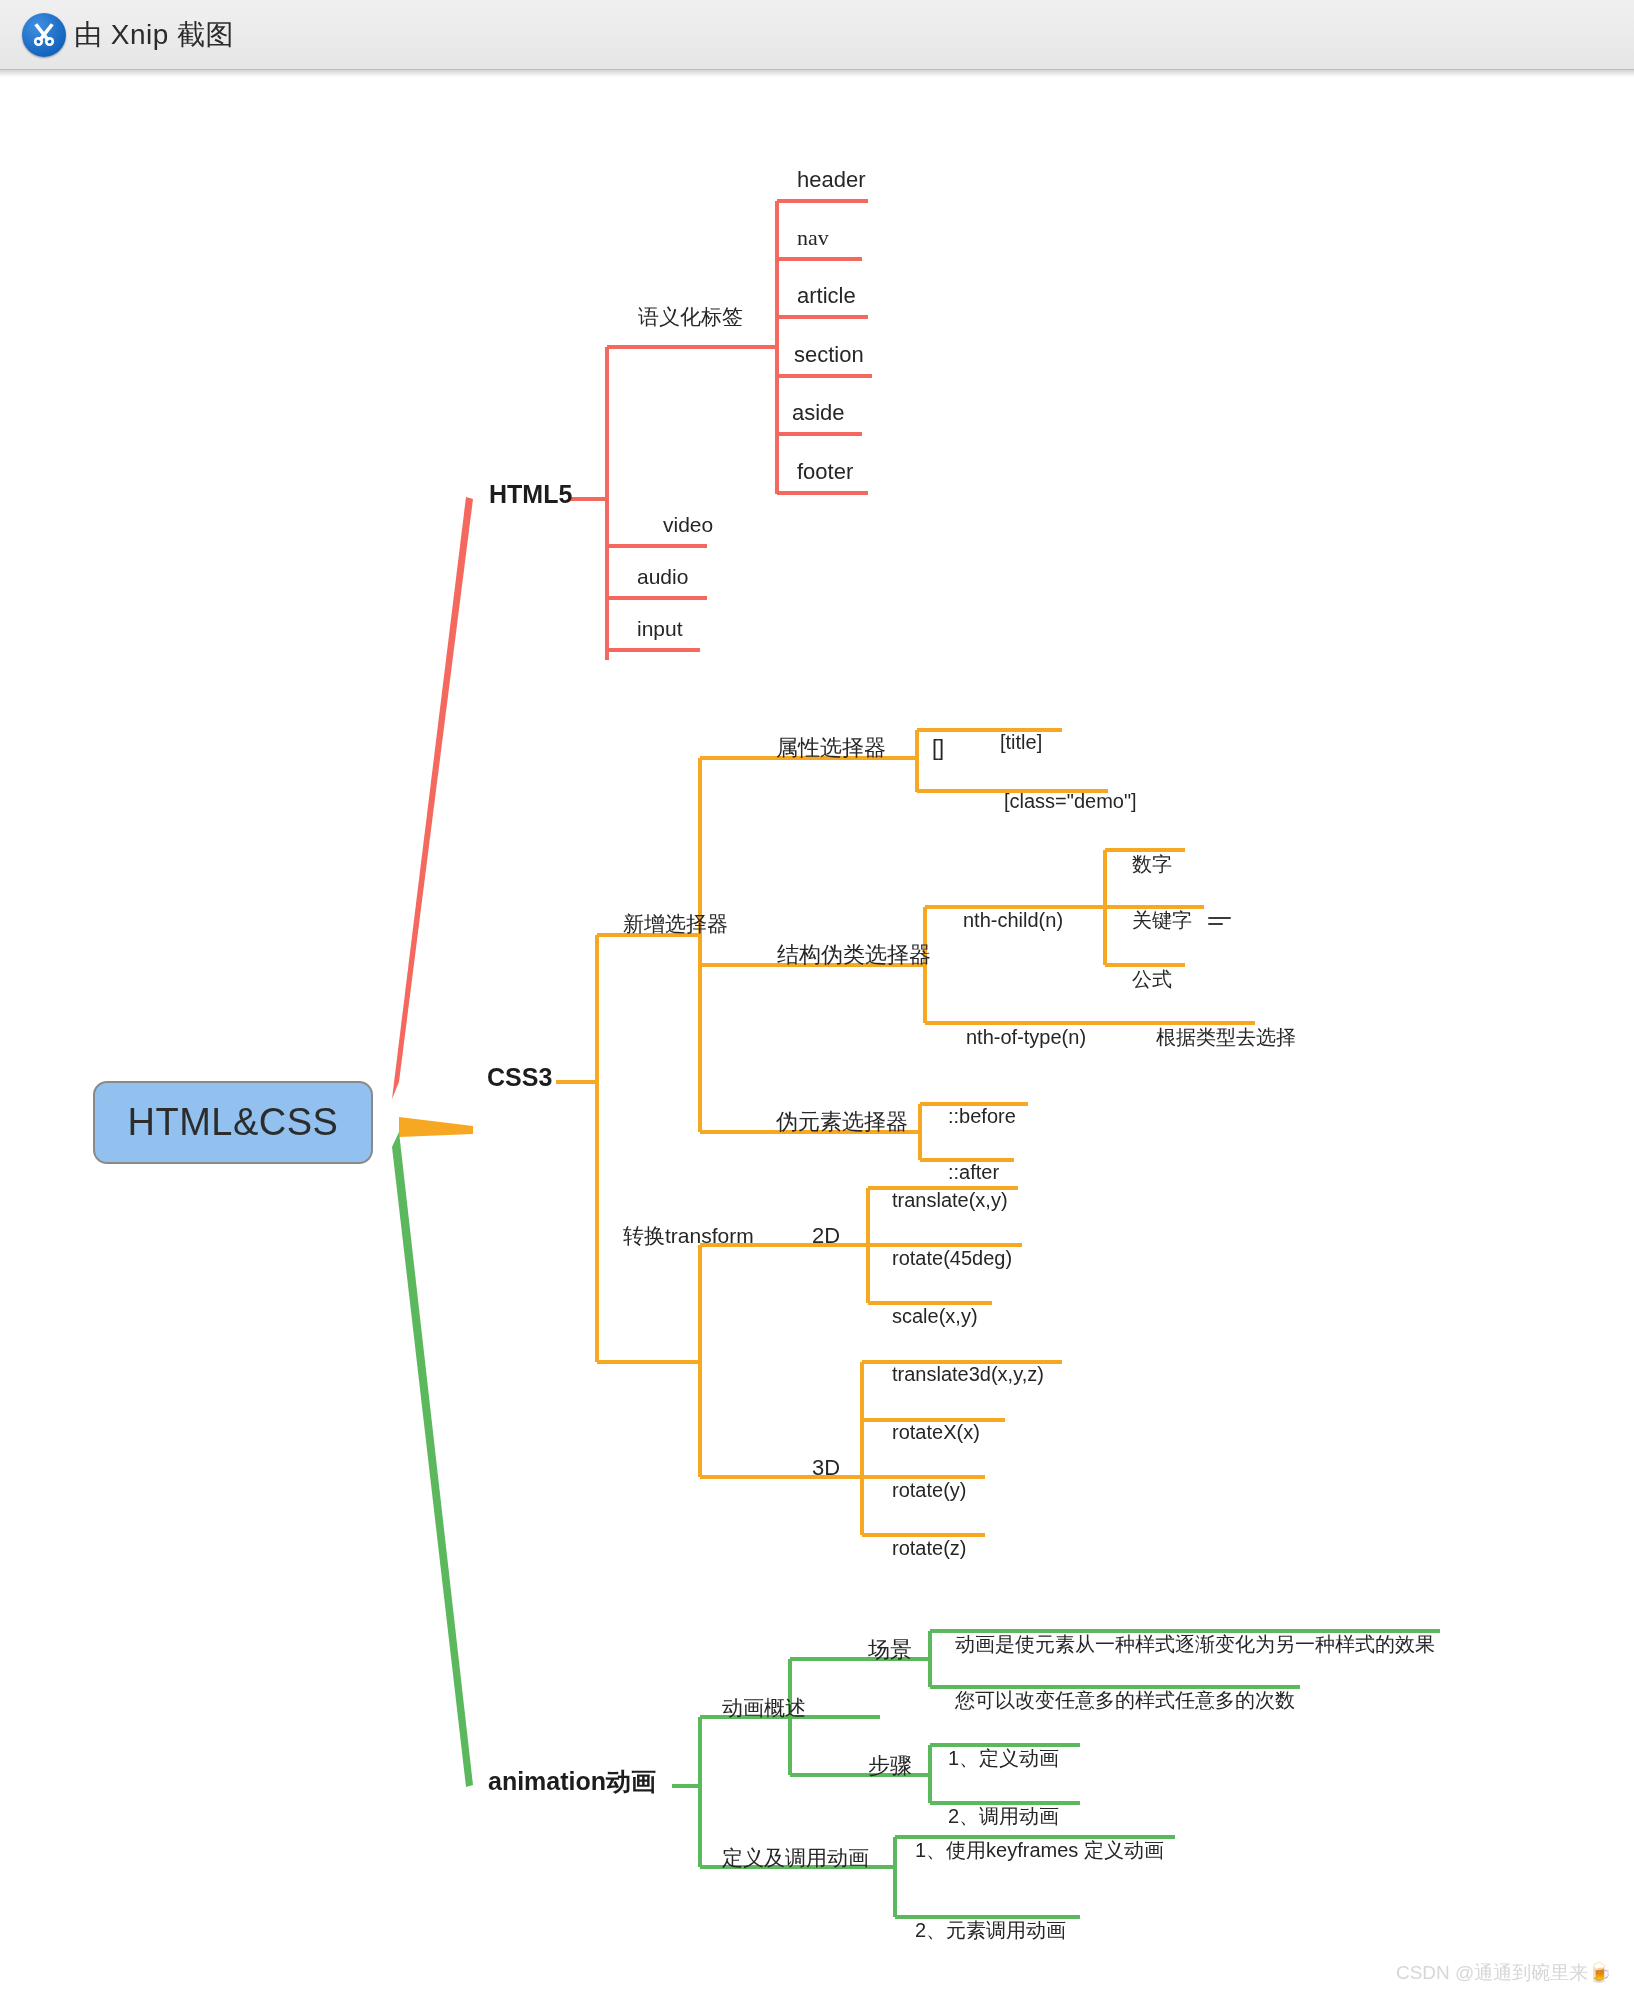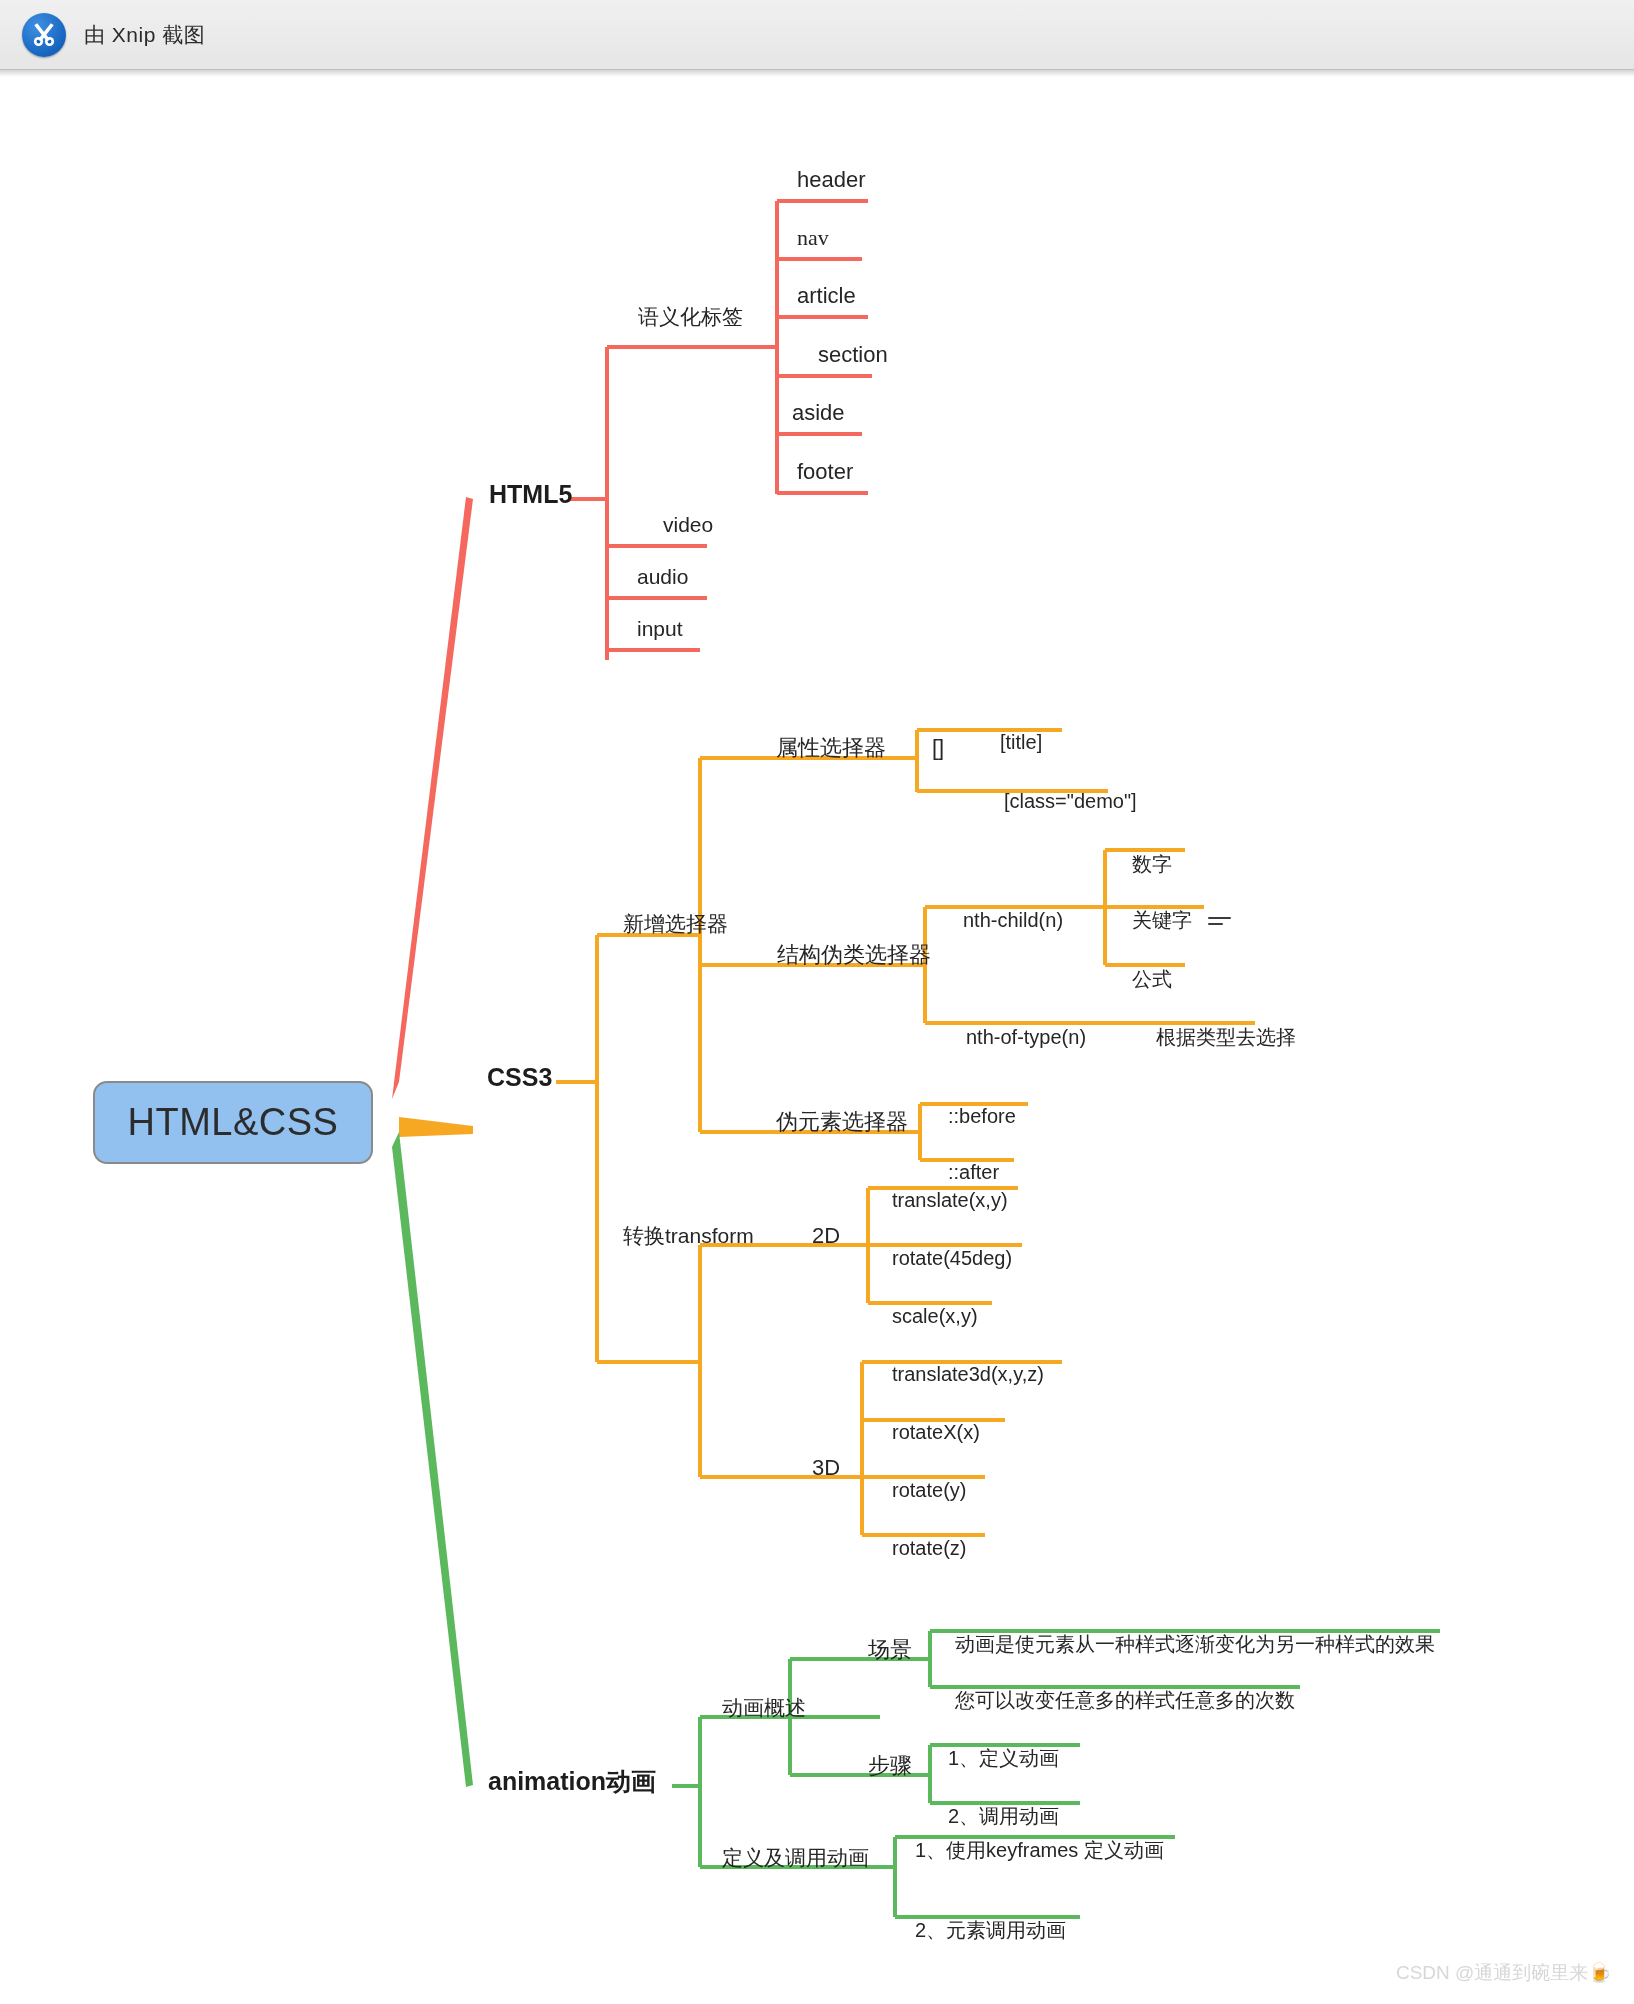--- a/index.html
+++ b/index.html
@@ -36,22 +36,22 @@
     border-radius: 50%;
     background: radial-gradient(circle at 35% 30%, #3f8fe0, #1565c0 70%, #0d4f9e);
     box-shadow: 0 1px 2px rgba(0,0,0,.35);
     display: flex;
     align-items: center;
     justify-content: center;
     flex: none;
   }
   #xnip-icon svg { display:block; }
   #titlebar-text {
-    margin-left: 18px;
-    font-size: 21px;
+    margin-left: 8px;
+    font-size: 28px;
     color: #2b2b2b;
     letter-spacing: .5px;
   }
   #titlebar-shadow {
     position: absolute;
     left: 0; top: 70px;
     width: 1634px; height: 7px;
     background: linear-gradient(#d4d4d4, #ffffff);
   }
 
@@ -259,21 +259,21 @@
       <span id="root-label">HTML&amp;CSS</span>
     </div>
 
     <div class="node lvl1" style="left:489px; top:405px;">HTML5</div>
 
     <div class="node lvl2" style="left:638px; top:229px;">语义化标签</div>
 
     <div class="node lvl3" style="left:797px; top:92px;">header</div>
     <div class="node lvl3" style="left:797px; top:150px;font-family:Liberation Serif, serif;">nav</div>
     <div class="node lvl3" style="left:797px; top:208px;">article</div>
-    <div class="node lvl3" style="left:794px; top:267px;margin-left:24px;">section</div>
+    <div class="node lvl3" style="left:794px; top:267px;">section</div>
     <div class="node lvl3" style="left:792px; top:325px;">aside</div>
     <div class="node lvl3" style="left:797px; top:384px;">footer</div>
 
     <div class="node lvl2" style="left:663px; top:437px;text-align:center;">video</div>
     <div class="node lvl2" style="left:637px; top:489px;">audio</div>
     <div class="node lvl2" style="left:637px; top:541px;">input</div>
 
     <div class="node lvl1" style="left:487px; top:988px;">CSS3</div>
 
     <div class="node lvl2" style="left:623px; top:836px;">新增选择器</div>

